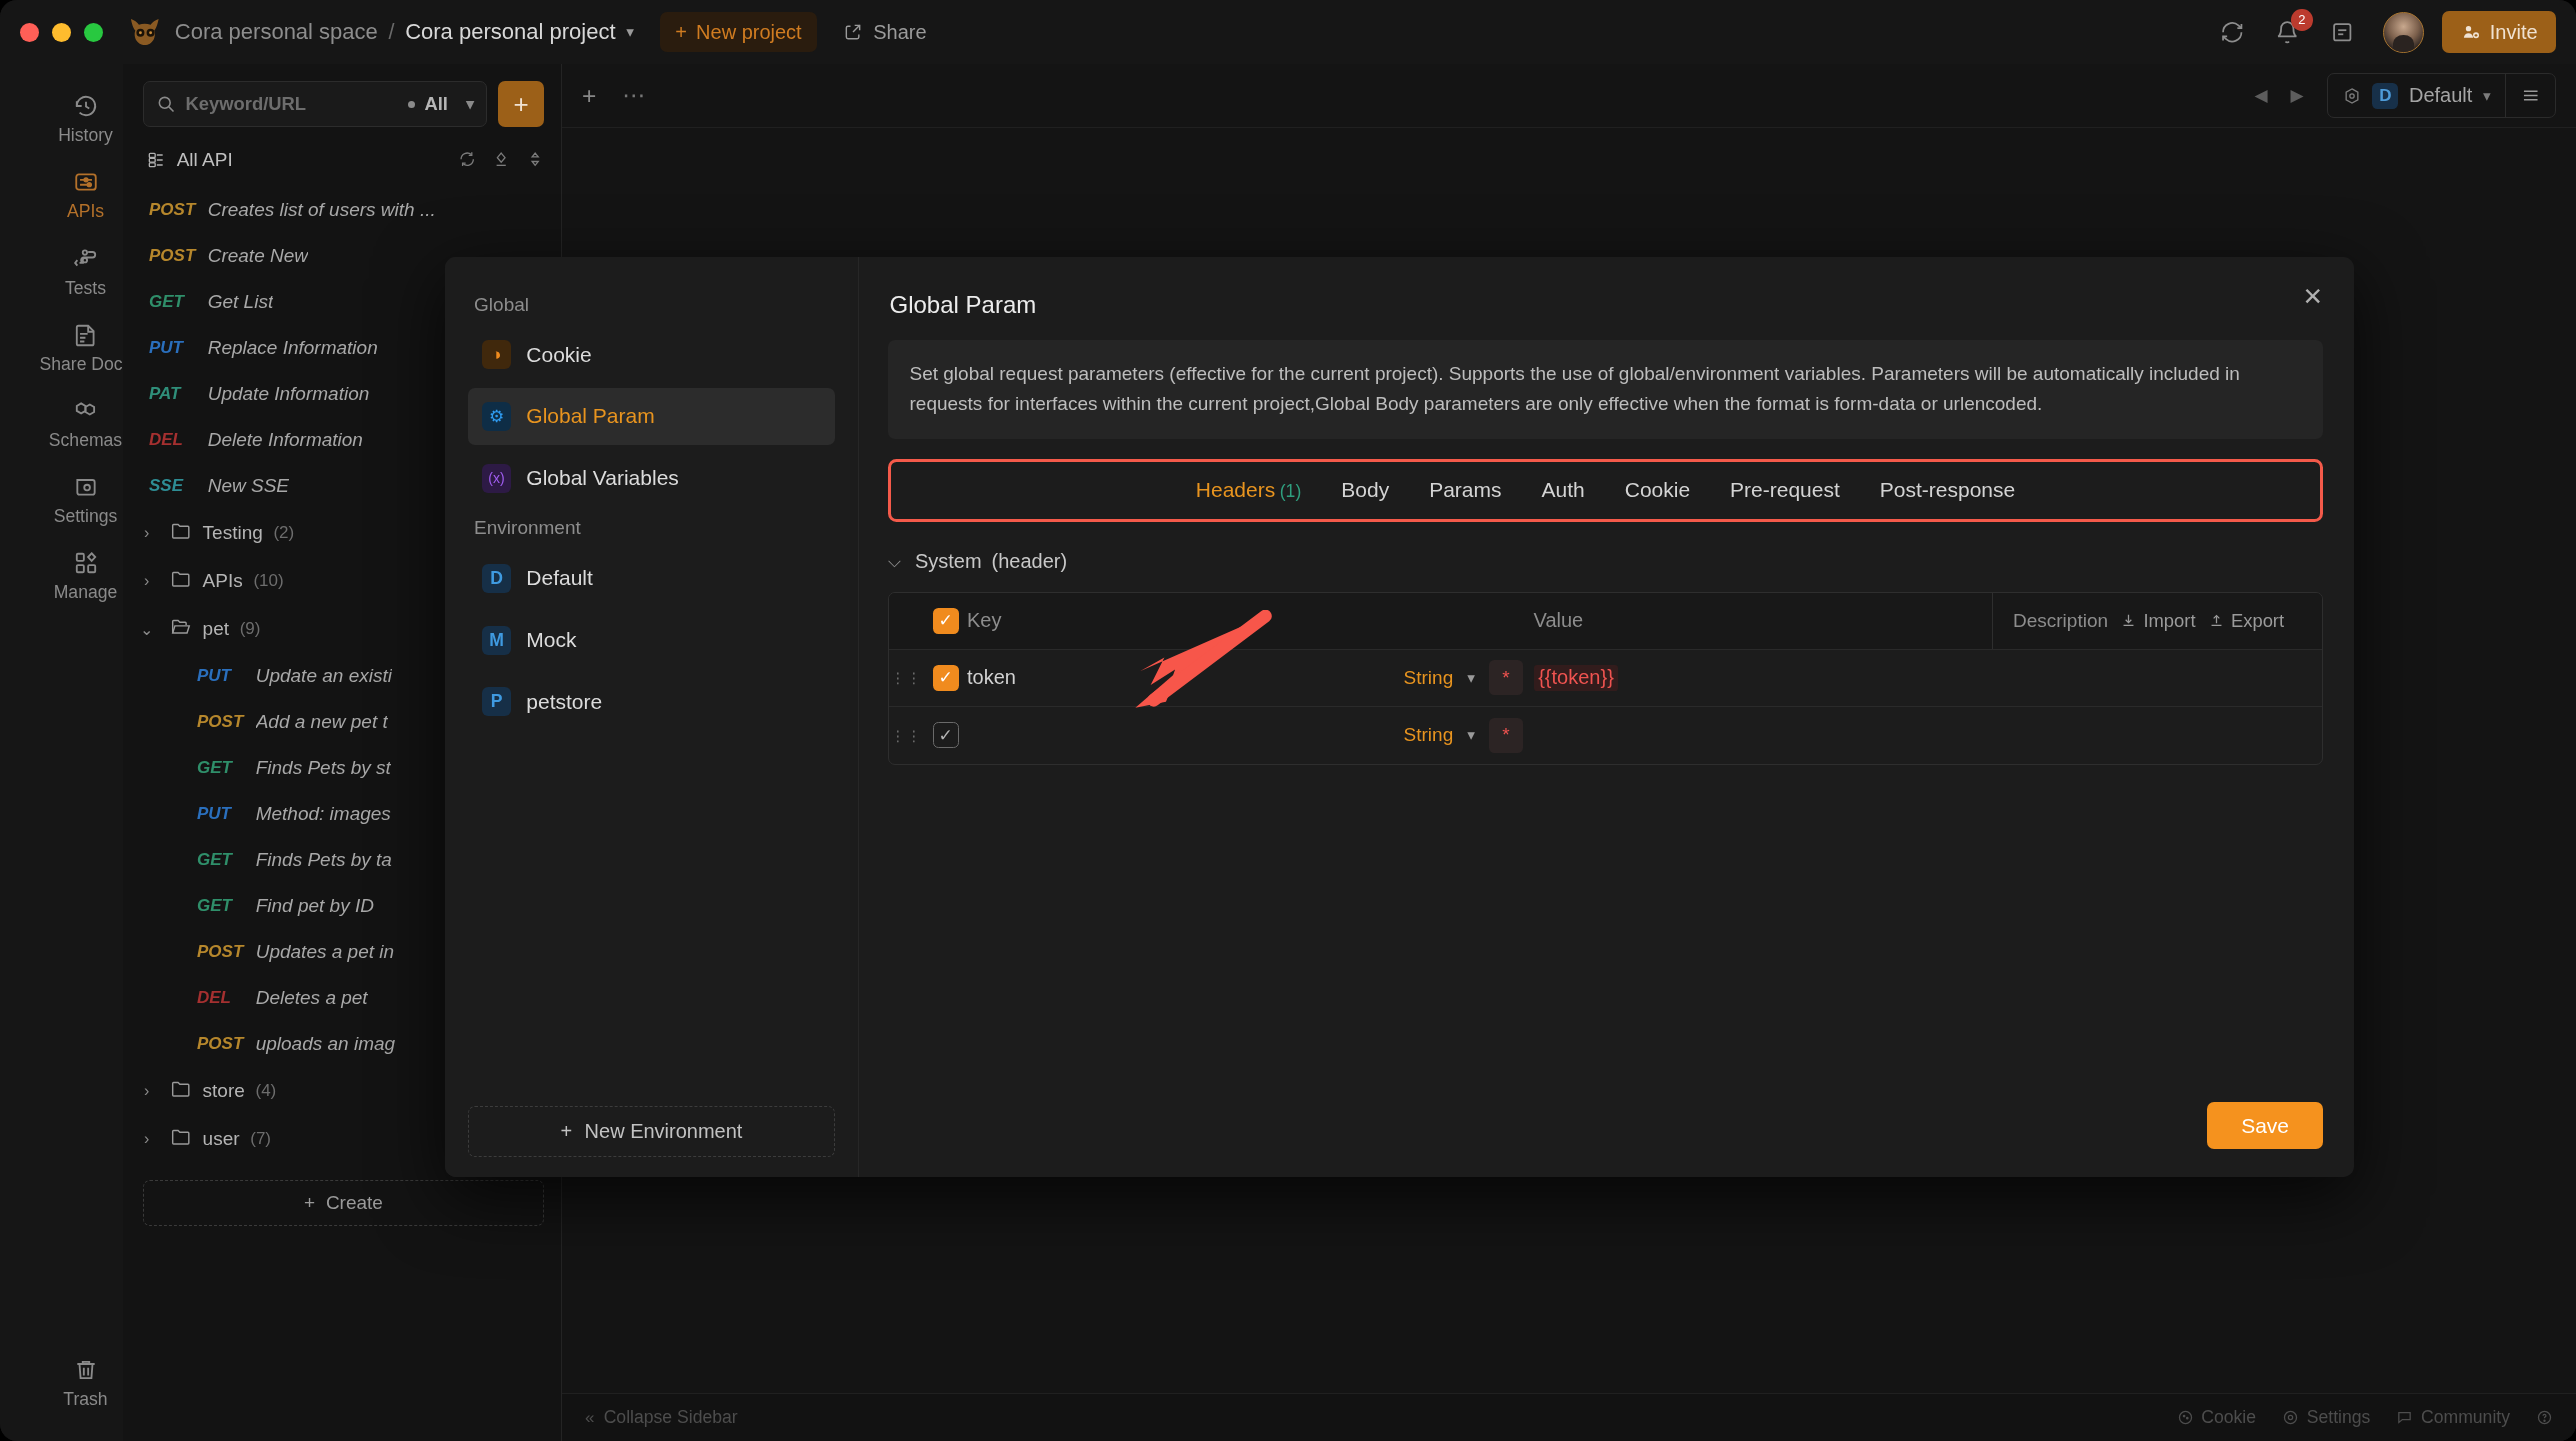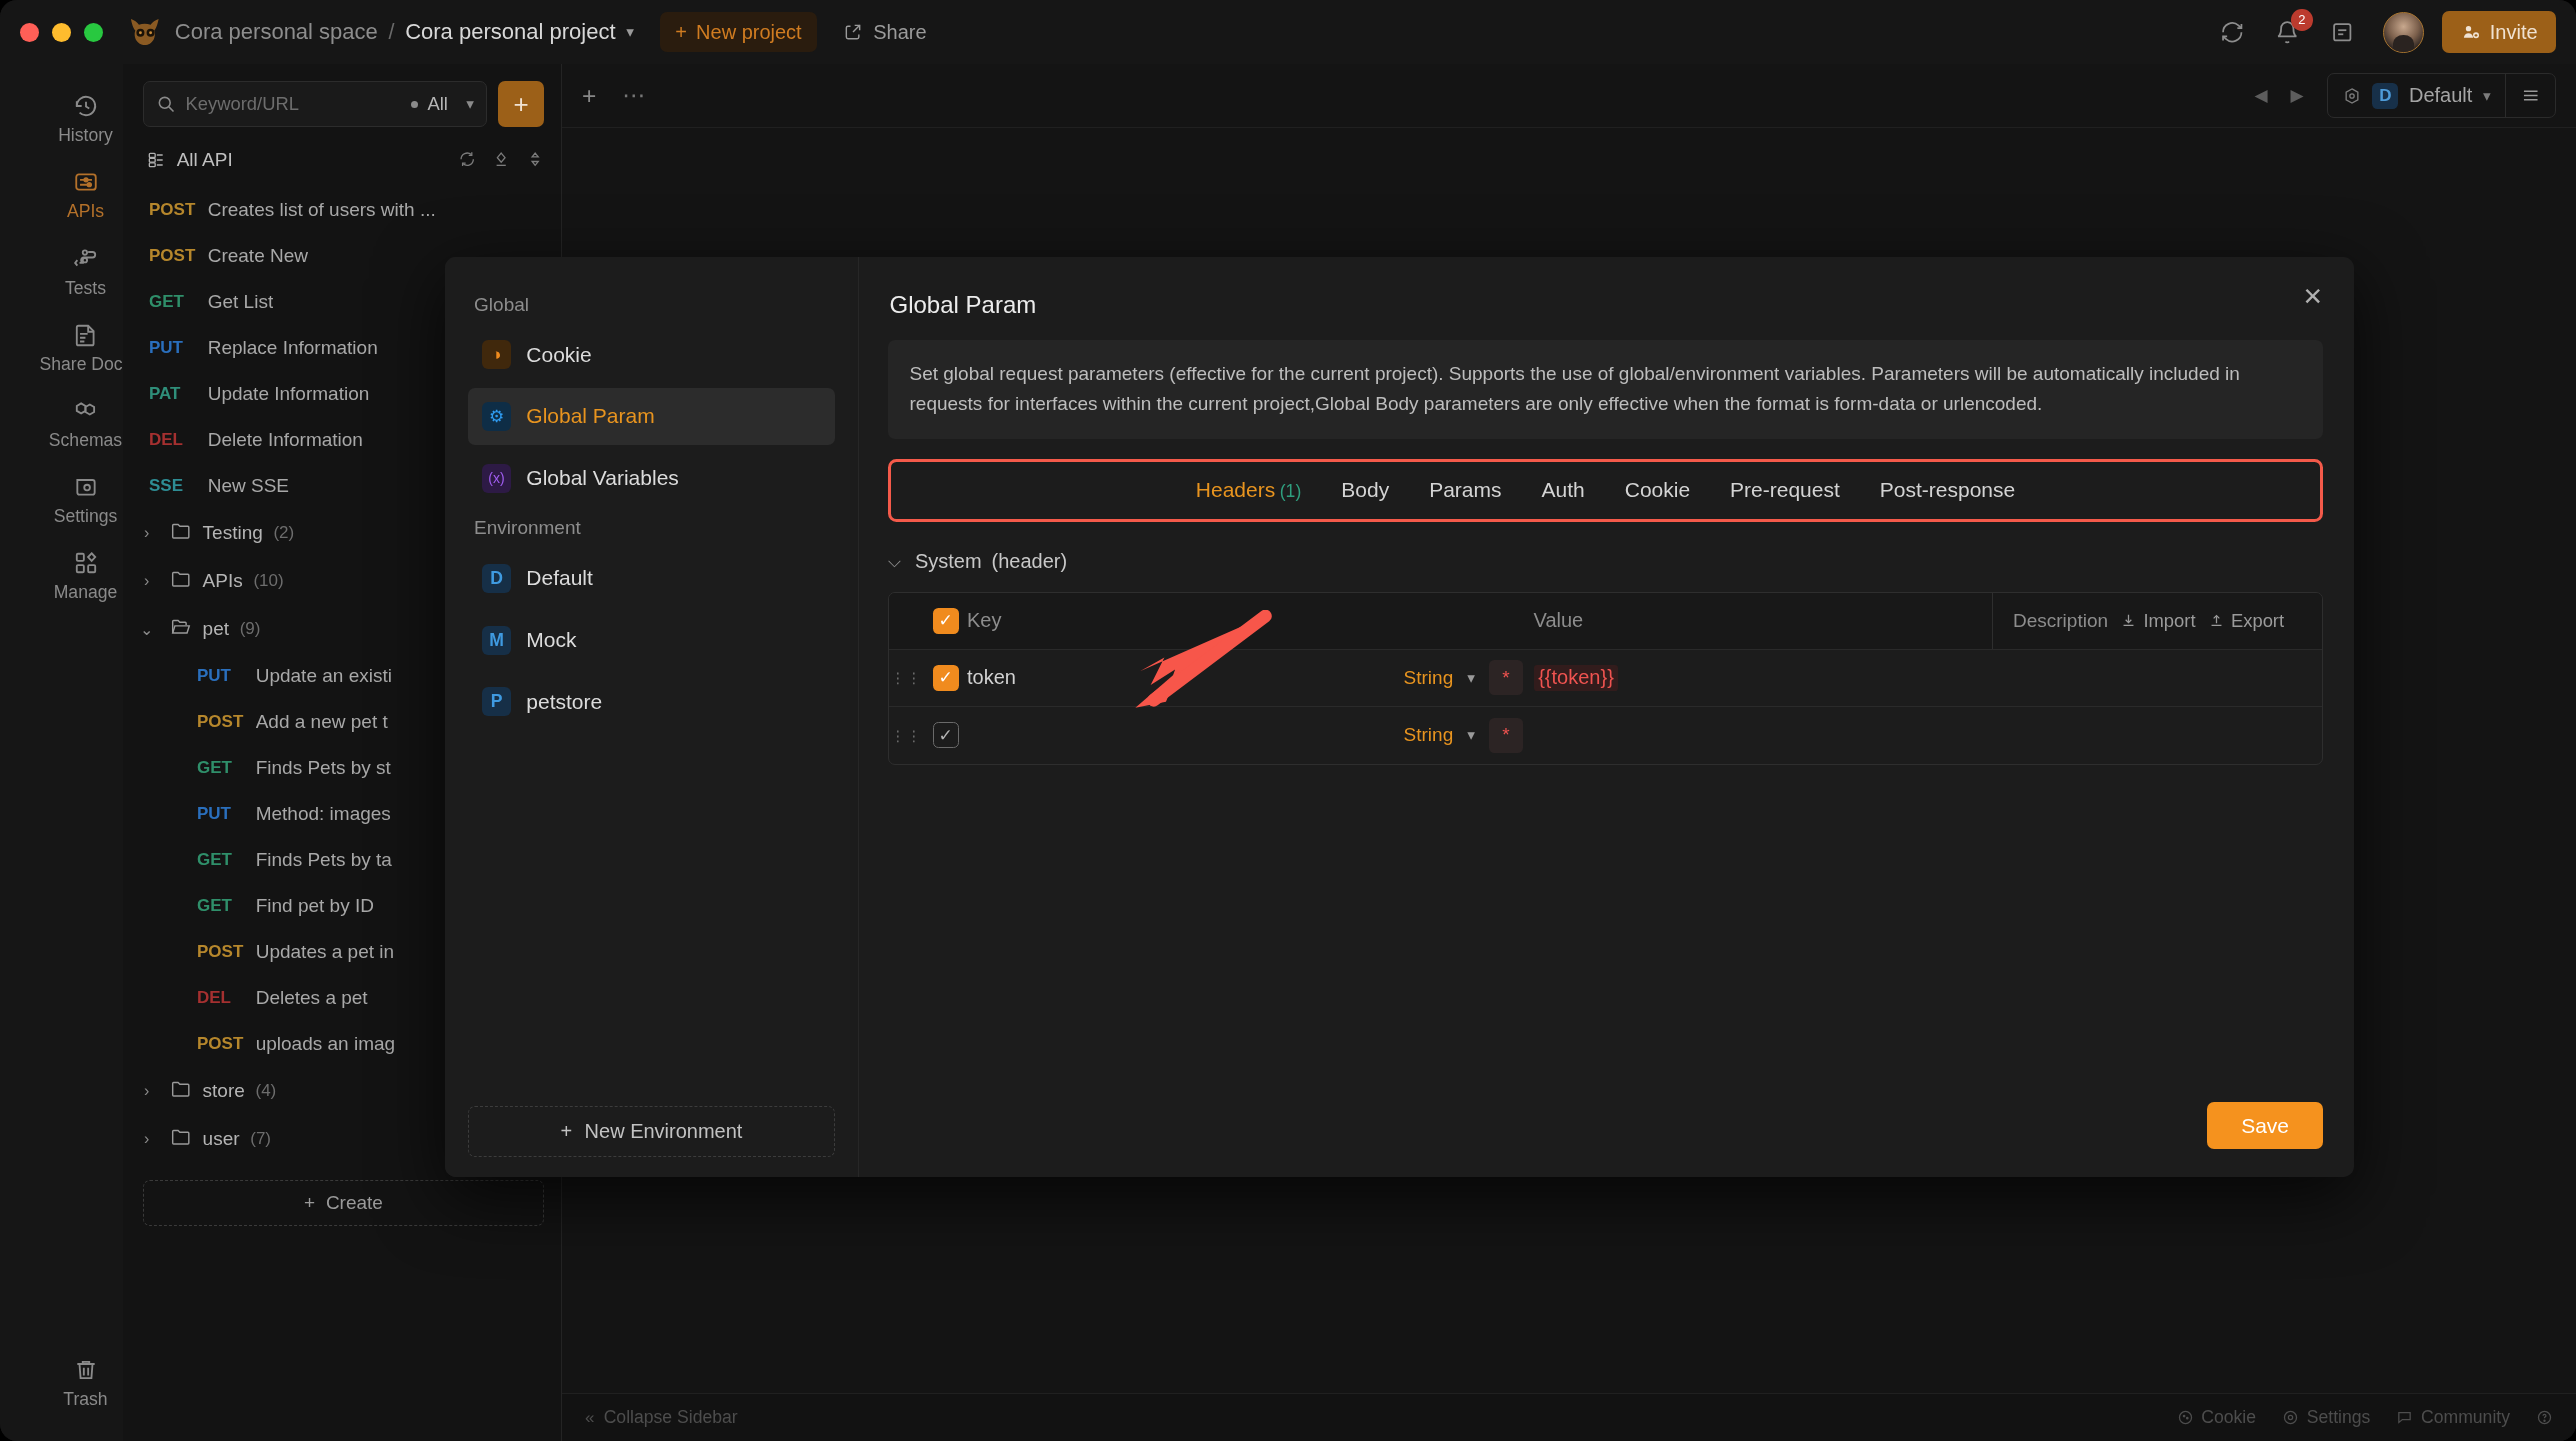--- a/index.html
+++ b/index.html
@@ -93,39 +93,39 @@
 
   
   .sidebar {
     position: absolute; top: 64px; left: 123px; bottom: 0; width: 439px;
     background: #131313;
     border-right: 0.8px solid #242424;
   }
   .sb-search-row { display: flex; align-items: center; gap: 10.7px; padding: 17px 17px 0 20px; }
   .sb-search {
     flex: 1; height: 46px; border: 0.8px solid #2c2c2c; border-radius: 7px;
-    background: #1a1a1a; display: flex; align-items: center; padding: 0 12.3px; gap: 9.2px;
+    background: #1a1a1a; display: flex; align-items: center; padding: 0 12.3px; gap: 9.2px; font-weight: bold;
   }
   .sb-search-ph { color: #6d6d6d; font-size: 18.4px; flex: 1; }
   .sb-dot { width: 7px; height: 7px; border-radius: 50%; background: #8a8a8a; }
   .sb-all { color: #b6b6b6; font-size: 18.4px; }
   .sb-add {
     width: 46px; height: 46px; border-radius: 7px; background: #9c6018;
     display: flex; align-items: center; justify-content: center; color: #f0e2d2; font-size: 26px;
   }
   .sb-allapi {
     display: flex; align-items: center; gap: 10.7px;
     padding: 21.5px 17px 12.3px 23px; color: #c0c0c0; font-size: 19px;
   }
   .sb-allapi .acts { margin-left: auto; display: flex; gap: 15.3px; color: #7c7c7c; }
 
   .sb-list { padding-top: 4.6px; }
   .api-row {
     display: flex; align-items: center; height: 46px;
-    padding-left: 26px; font-size: 19px; color: #a8a8a8; gap: 10.7px;
+    padding-left: 26px; font-size: 19px; color: #a8a8a8; gap: 10.7px; font-style: italic;
   }
   .meth { font-weight: bold; font-size: 17px; width: 48px; flex: none; }
   .meth.post { color: #b6872c; }
   .meth.get  { color: #2f8f6a; }
   .meth.put  { color: #2a6fbd; }
   .meth.pat  { color: #2f8f7a; }
   .meth.del  { color: #a53030; }
   .meth.sse  { color: #2e8d94; }
   .api-label { white-space: nowrap; overflow: hidden; }
 

